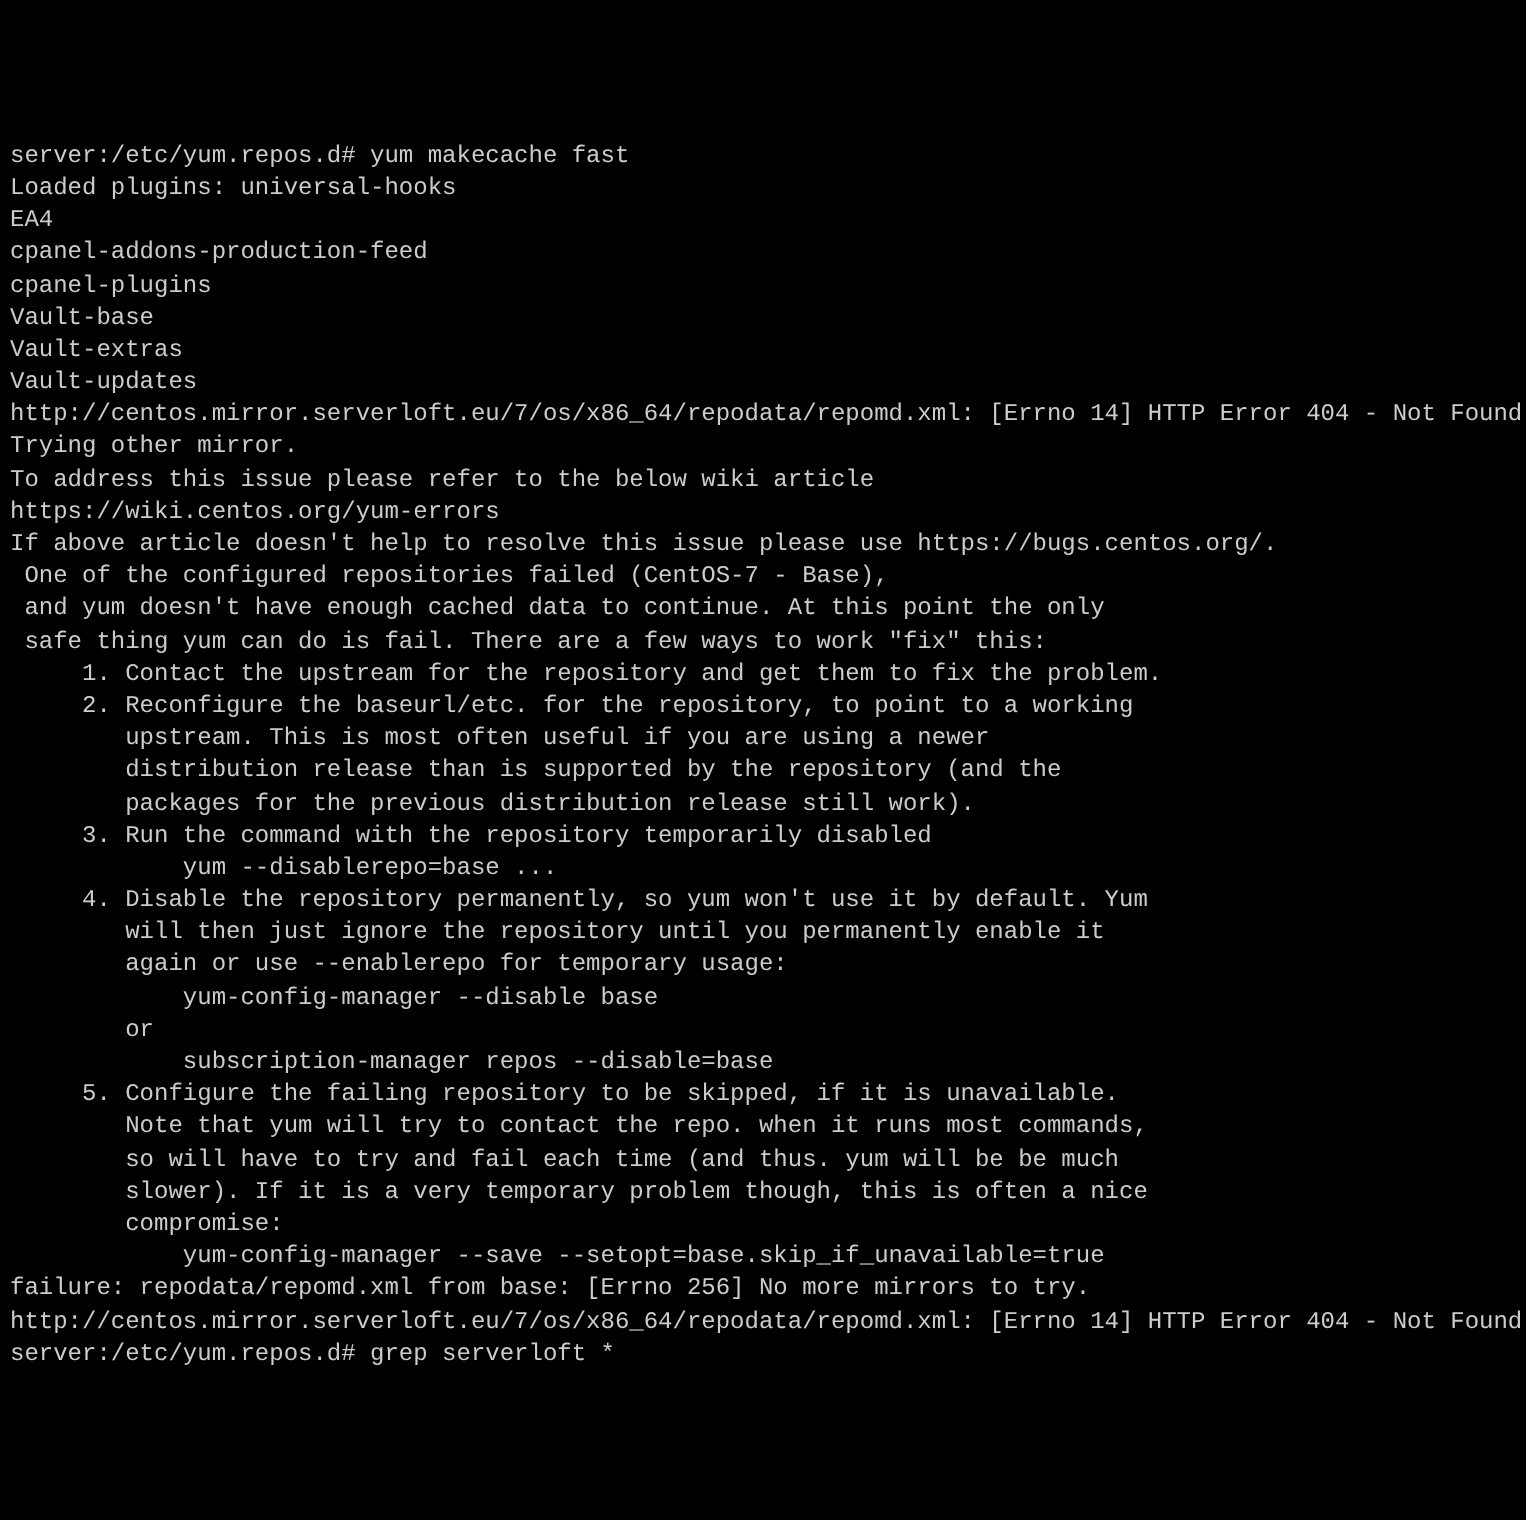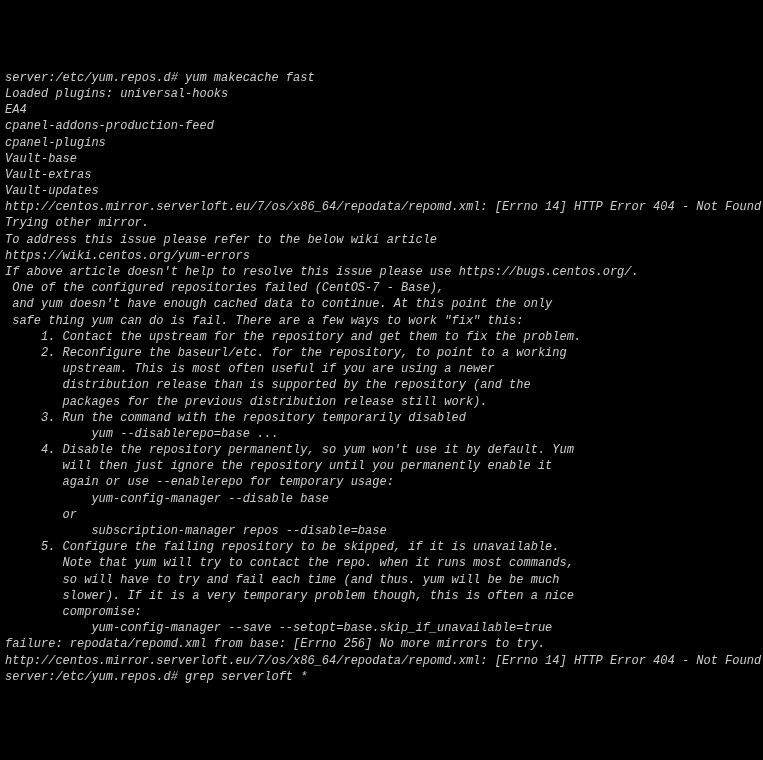--- a/index.html
+++ b/index.html
@@ -14,21 +14,20 @@
       font-size: 12px;
       line-height: 1.35;
       padding: 5px;
       white-space: pre;
       width: 763px;
       height: 760px;
       overflow: hidden;
     }
     .terminal-line {
       display: block;
-      font-style: italic;
     }
   </style>
 </head>
 <body>
 
 
 
 <div><span class="terminal-line">server:/etc/yum.repos.d# yum makecache fast</span><span class="terminal-line">Loaded plugins: universal-hooks</span><span class="terminal-line">EA4</span><span class="terminal-line">cpanel-addons-production-feed</span><span class="terminal-line">cpanel-plugins</span><span class="terminal-line">Vault-base</span><span class="terminal-line">Vault-extras</span><span class="terminal-line">Vault-updates</span><span class="terminal-line">http://centos.mirror.serverloft.eu/7/os/x86_64/repodata/repomd.xml: [Errno 14] HTTP Error 404 - Not Found</span><span class="terminal-line">Trying other mirror.</span><span class="terminal-line">To address this issue please refer to the below wiki article</span><span class="terminal-line"></span><span class="terminal-line">https://wiki.centos.org/yum-errors</span><span class="terminal-line"></span><span class="terminal-line">If above article doesn't help to resolve this issue please use https://bugs.centos.org/.</span><span class="terminal-line"></span><span class="terminal-line"></span><span class="terminal-line"></span><span class="terminal-line"> One of the configured repositories failed (CentOS-7 - Base),</span><span class="terminal-line"> and yum doesn't have enough cached data to continue. At this point the only</span><span class="terminal-line"> safe thing yum can do is fail. There are a few ways to work "fix" this:</span><span class="terminal-line"></span><span class="terminal-line">     1. Contact the upstream for the repository and get them to fix the problem.</span><span class="terminal-line"></span><span class="terminal-line">     2. Reconfigure the baseurl/etc. for the repository, to point to a working</span><span class="terminal-line">        upstream. This is most often useful if you are using a newer</span><span class="terminal-line">        distribution release than is supported by the repository (and the</span><span class="terminal-line">        packages for the previous distribution release still work).</span><span class="terminal-line"></span><span class="terminal-line">     3. Run the command with the repository temporarily disabled</span><span class="terminal-line">            yum --disablerepo=base ...</span><span class="terminal-line"></span><span class="terminal-line">     4. Disable the repository permanently, so yum won't use it by default. Yum</span><span class="terminal-line">        will then just ignore the repository until you permanently enable it</span><span class="terminal-line">        again or use --enablerepo for temporary usage:</span><span class="terminal-line"></span><span class="terminal-line">            yum-config-manager --disable base</span><span class="terminal-line">        or</span><span class="terminal-line">            subscription-manager repos --disable=base</span><span class="terminal-line"></span><span class="terminal-line">     5. Configure the failing repository to be skipped, if it is unavailable.</span><span class="terminal-line">        Note that yum will try to contact the repo. when it runs most commands,</span><span class="terminal-line">        so will have to try and fail each time (and thus. yum will be be much</span><span class="terminal-line">        slower). If it is a very temporary problem though, this is often a nice</span><span class="terminal-line">        compromise:</span><span class="terminal-line"></span><span class="terminal-line">            yum-config-manager --save --setopt=base.skip_if_unavailable=true</span><span class="terminal-line"></span><span class="terminal-line">failure: repodata/repomd.xml from base: [Errno 256] No more mirrors to try.</span><span class="terminal-line">http://centos.mirror.serverloft.eu/7/os/x86_64/repodata/repomd.xml: [Errno 14] HTTP Error 404 - Not Found</span><span class="terminal-line">server:/etc/yum.repos.d# grep serverloft *</span></div>
 
 

